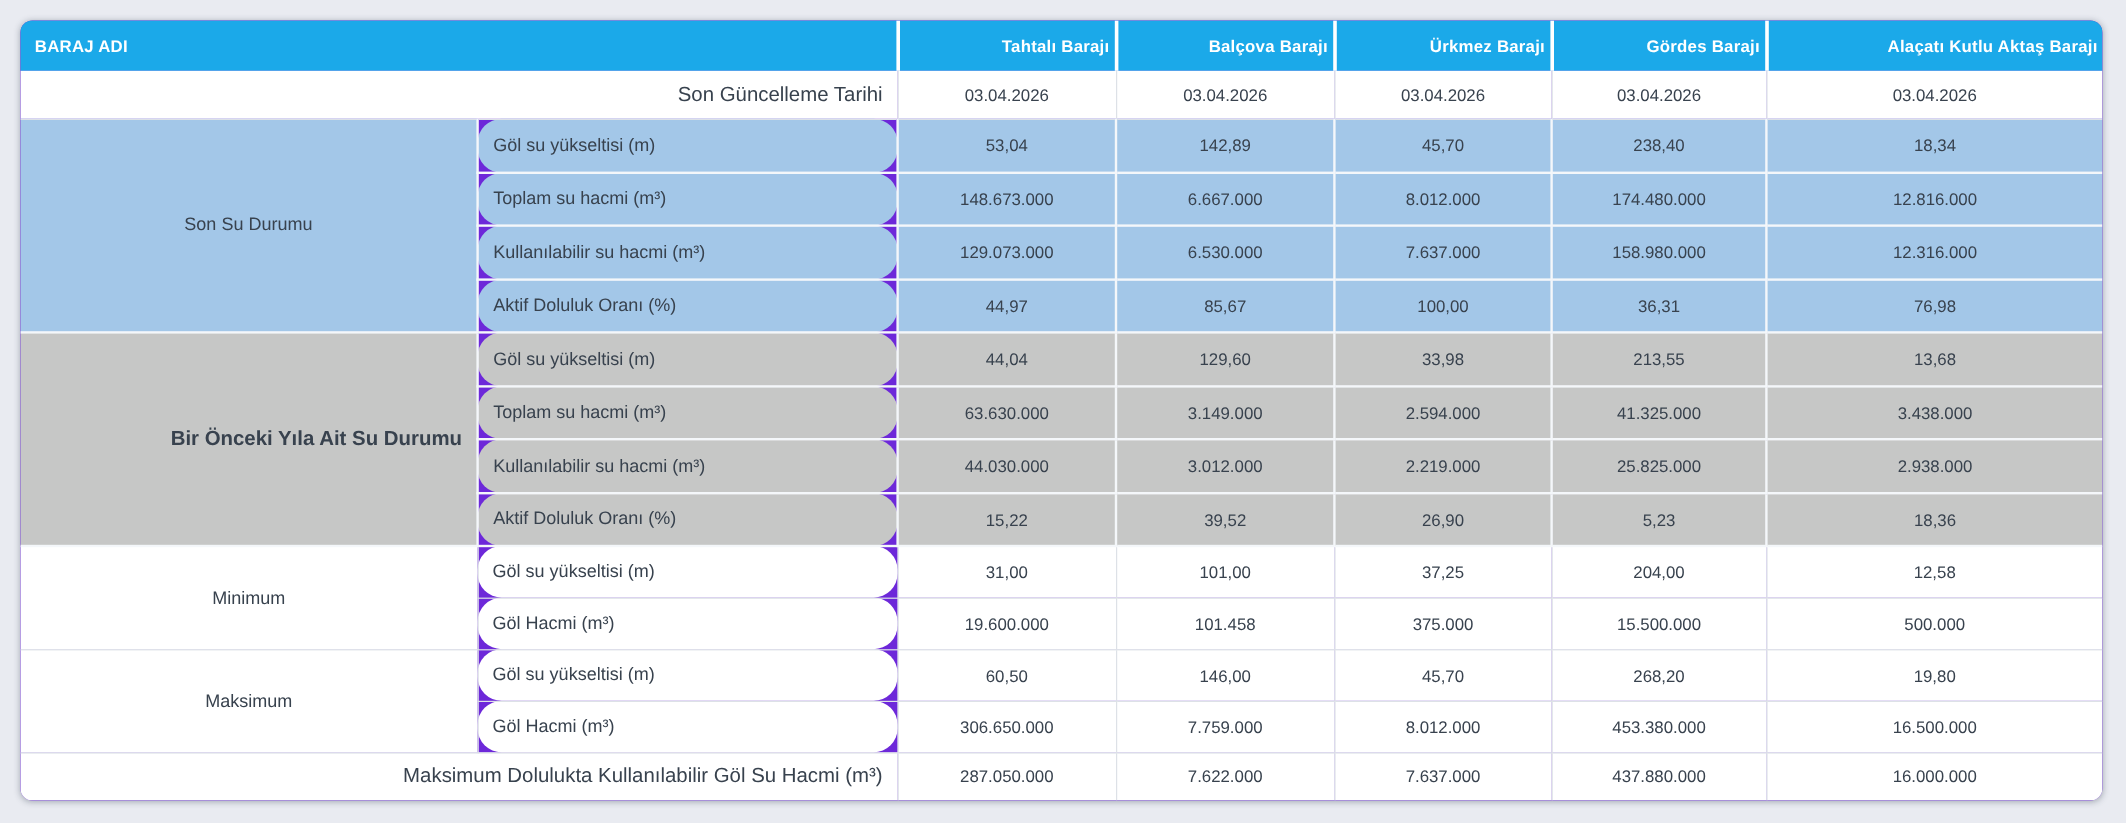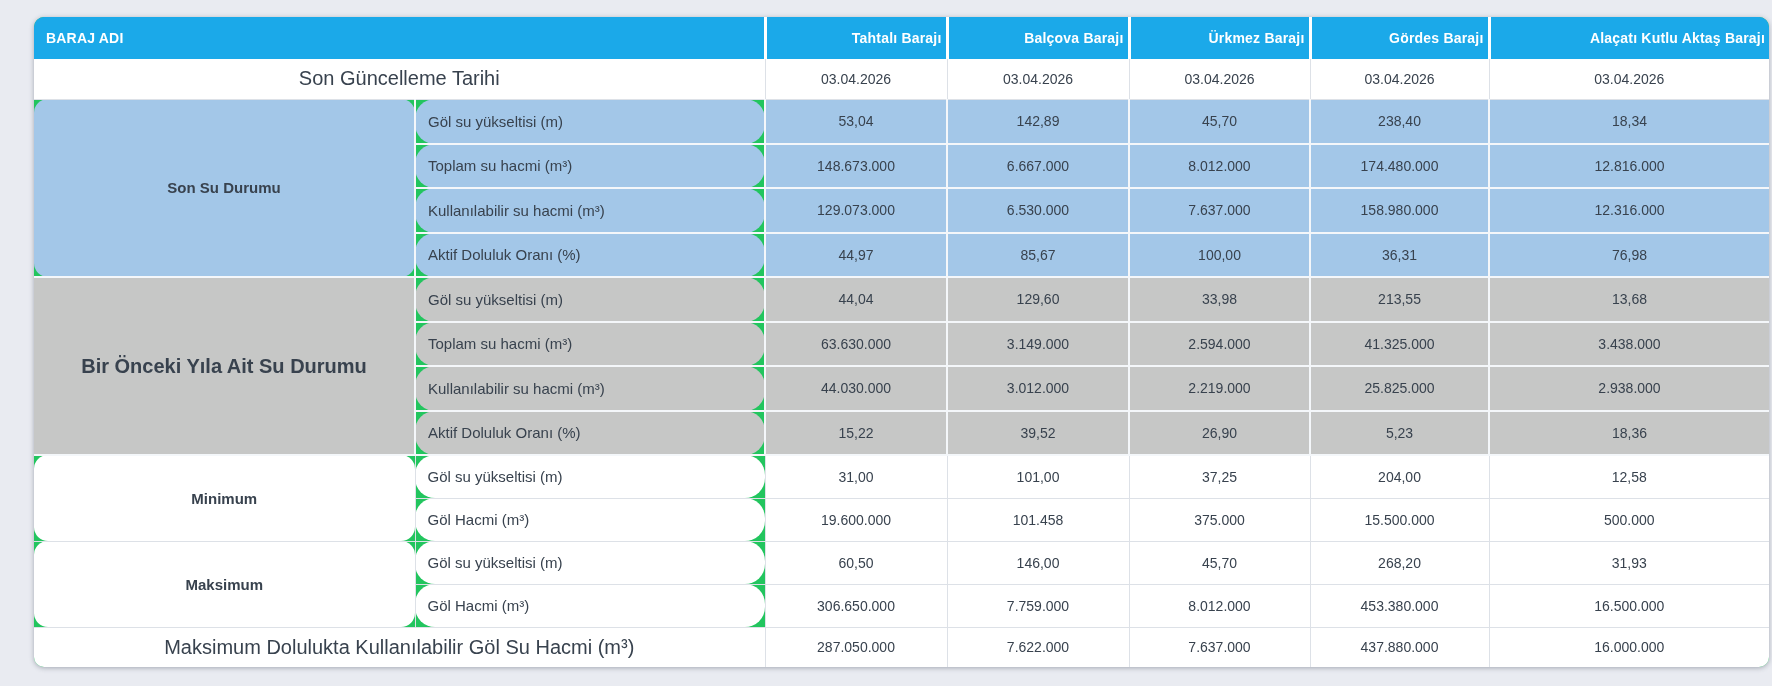--- a/index.html
+++ b/index.html
@@ -11,22 +11,21 @@
   body{
     width:1772px;height:686px;overflow:hidden;
     background:var(--page-bg);
     font-family:"Liberation Sans",sans-serif;
     color:var(--text);
   }
   .page{width:1772px;height:686px;padding:17px;}
   .table-card{
     width:1735px;border-radius:10px;overflow:hidden;
     box-shadow:0 1px 5px rgba(50,60,80,.38);
-    background:#22c55e;
-    margin-left:17px;
+    background:#6d28d9;
   }
   table{border-collapse:collapse;table-layout:fixed;width:1735px;}
   col.c-label{width:381px;} col.c-metric{width:350px;}
   col.c-d0{width:182px;} col.c-d1{width:182px;} col.c-d2{width:181px;}
   col.c-d3{width:179px;} col.c-d4{width:280px;}
 
   tr.header-row{height:42px;}
   tr.update-row{height:40px;}
   tr.band-row{height:44.5px;}
   tr.white-row{height:43px;}
@@ -40,22 +39,22 @@
   th.hdr-dam{text-align:right;padding:0 4px;}
   th:last-child{border-right:none;}
 
   td{
     font-size:14.5px;padding:0 12px;
     border-right:1px solid var(--border-light);
     border-bottom:1px solid var(--border-light);
     background:#fff;vertical-align:middle;
   }
   td.value{text-align:center;padding:0 4px;font-size:14px;}
-  td.lbl{text-align:center;font-size:20px;}
-  td.lbl-center{text-align:center;font-weight:700;font-size:15px;border-radius:14px;}
+  td.lbl{text-align:right;font-size:17px;}
+  td.lbl-center{text-align:center;font-weight:400;font-size:15px;}
   td.metric{text-align:left;font-size:15px;border-radius:20px;}
 
   td.blue{background:var(--band-blue);border-right:2px solid var(--border-white);border-bottom:2px solid var(--border-white);}
   td.gray{background:var(--band-gray);border-right:2px solid var(--border-white);border-bottom:2px solid var(--border-white);}
 
   td:last-child{border-right:none;}
   tr.footer-row td{border-bottom:none;}
 </style>
 </head>
 <body>
@@ -174,21 +173,21 @@
             <td class="value">15.500.000</td>
             <td class="value">500.000</td>
           </tr>
           <tr class="white-row">
             <td class="lbl-center" rowspan="2">Maksimum</td>
             <td class="metric">Göl su yükseltisi (m)</td>
             <td class="value">60,50</td>
             <td class="value">146,00</td>
             <td class="value">45,70</td>
             <td class="value">268,20</td>
-            <td class="value">31,93</td>
+            <td class="value">19,80</td>
           </tr>
           <tr class="white-row">
             <td class="metric">Göl Hacmi (m³)</td>
             <td class="value">306.650.000</td>
             <td class="value">7.759.000</td>
             <td class="value">8.012.000</td>
             <td class="value">453.380.000</td>
             <td class="value">16.500.000</td>
           </tr>
           <tr class="footer-row">

